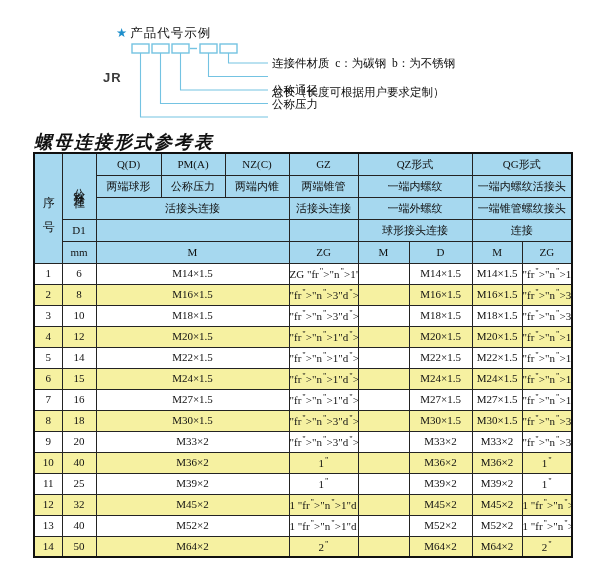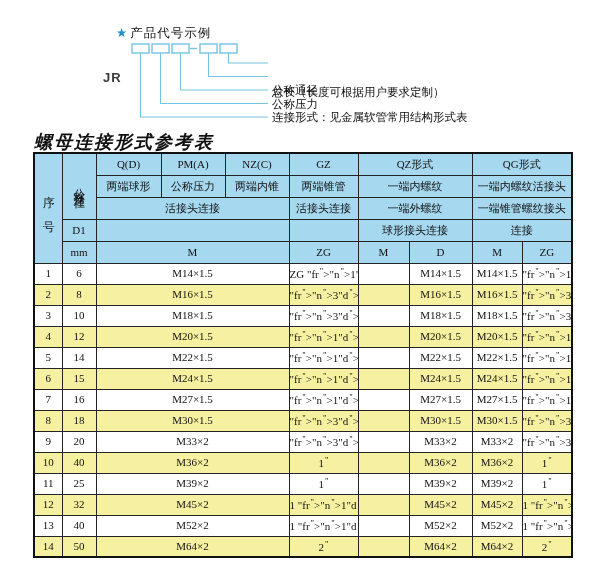--- a/index.html
+++ b/index.html
@@ -52,24 +52,24 @@
     <g stroke="var(--accent)" stroke-width="1.1" fill="none">
       <polyline points="228.5,53 228.5,63 268,63"></polyline>
       <polyline points="208.5,53 208.5,76.5 268,76.5"></polyline>
       <polyline points="180.5,53 180.5,90 268,90"></polyline>
       <polyline points="160.5,53 160.5,103.5 268,103.5"></polyline>
       <polyline points="140.5,53 140.5,117 268,117"></polyline>
     </g>
   </svg>
   <div class="diag-heading"><span class="star">★</span><span>产品代号示例</span></div>
   <div class="code-prefix">JR</div>
+  <div class="diag-label" style="top:57px">连接件材质  c：为碳钢  b：为不锈钢</div>
   <div class="diag-label" style="top:86px">总长（长度可根据用户要求定制）</div>
   <div class="diag-label" style="top:84px">公称通径</div>
   <div class="diag-label" style="top:97.5px">公称压力</div>
-  <div class="diag-label" style="top:111px">连接形式：见金属软管常用结构形式表</div>
 </div>
 
 <div class="tbl-title">螺母连接形式参考表</div>
 
 <table class="main">
   <colgroup>
     <col style="width:28px">
       <col style="width:34px">
       <col style="width:65px">
       <col style="width:64px">

